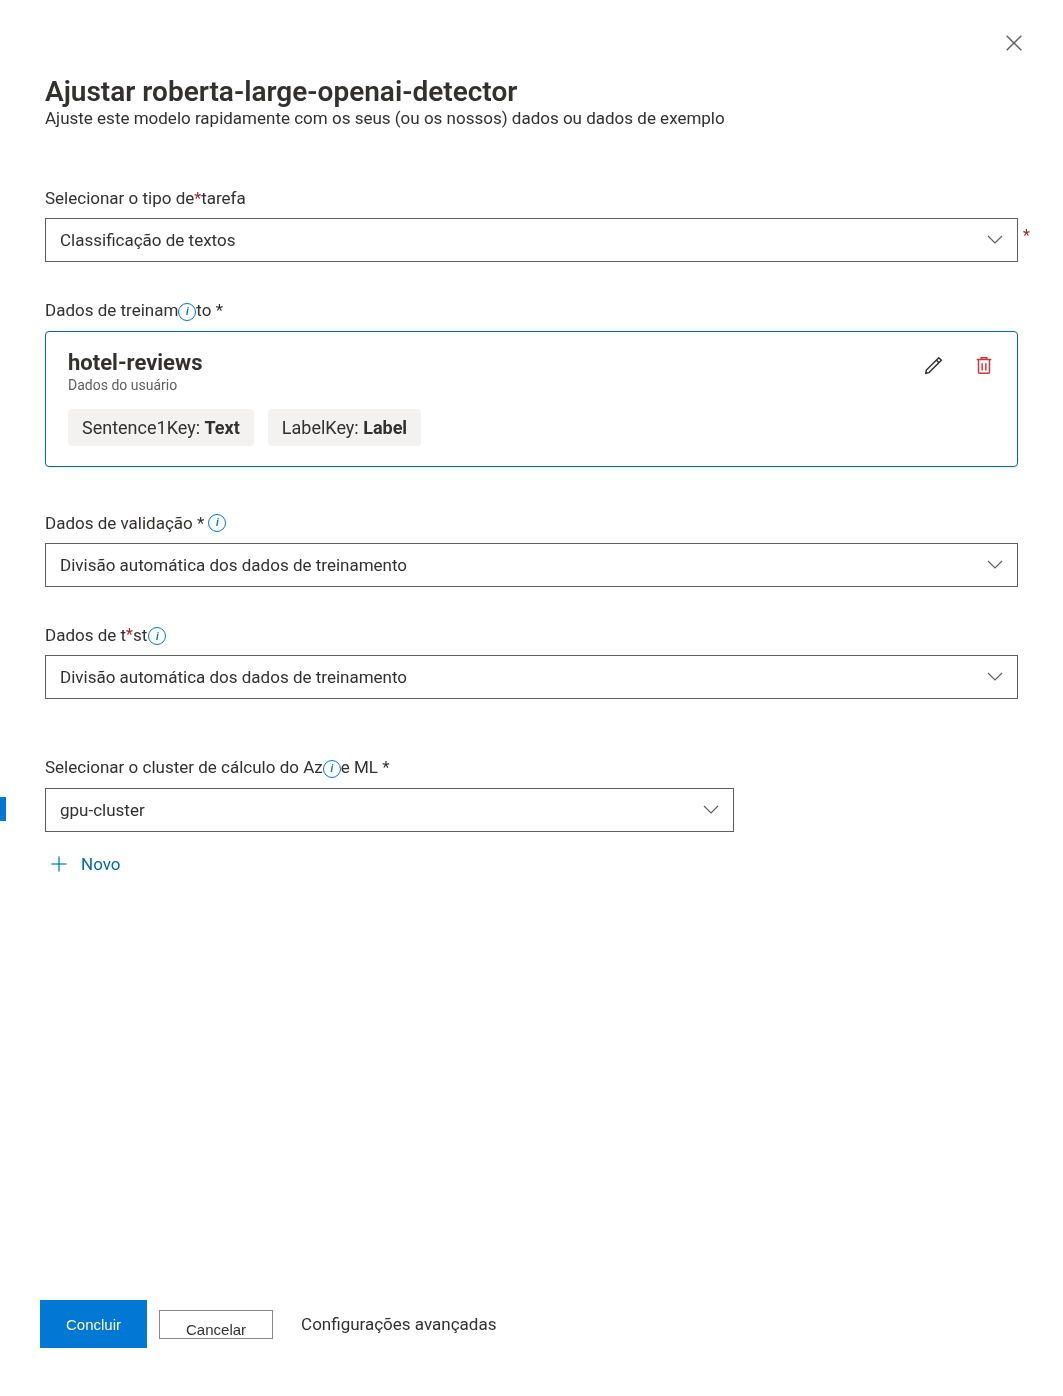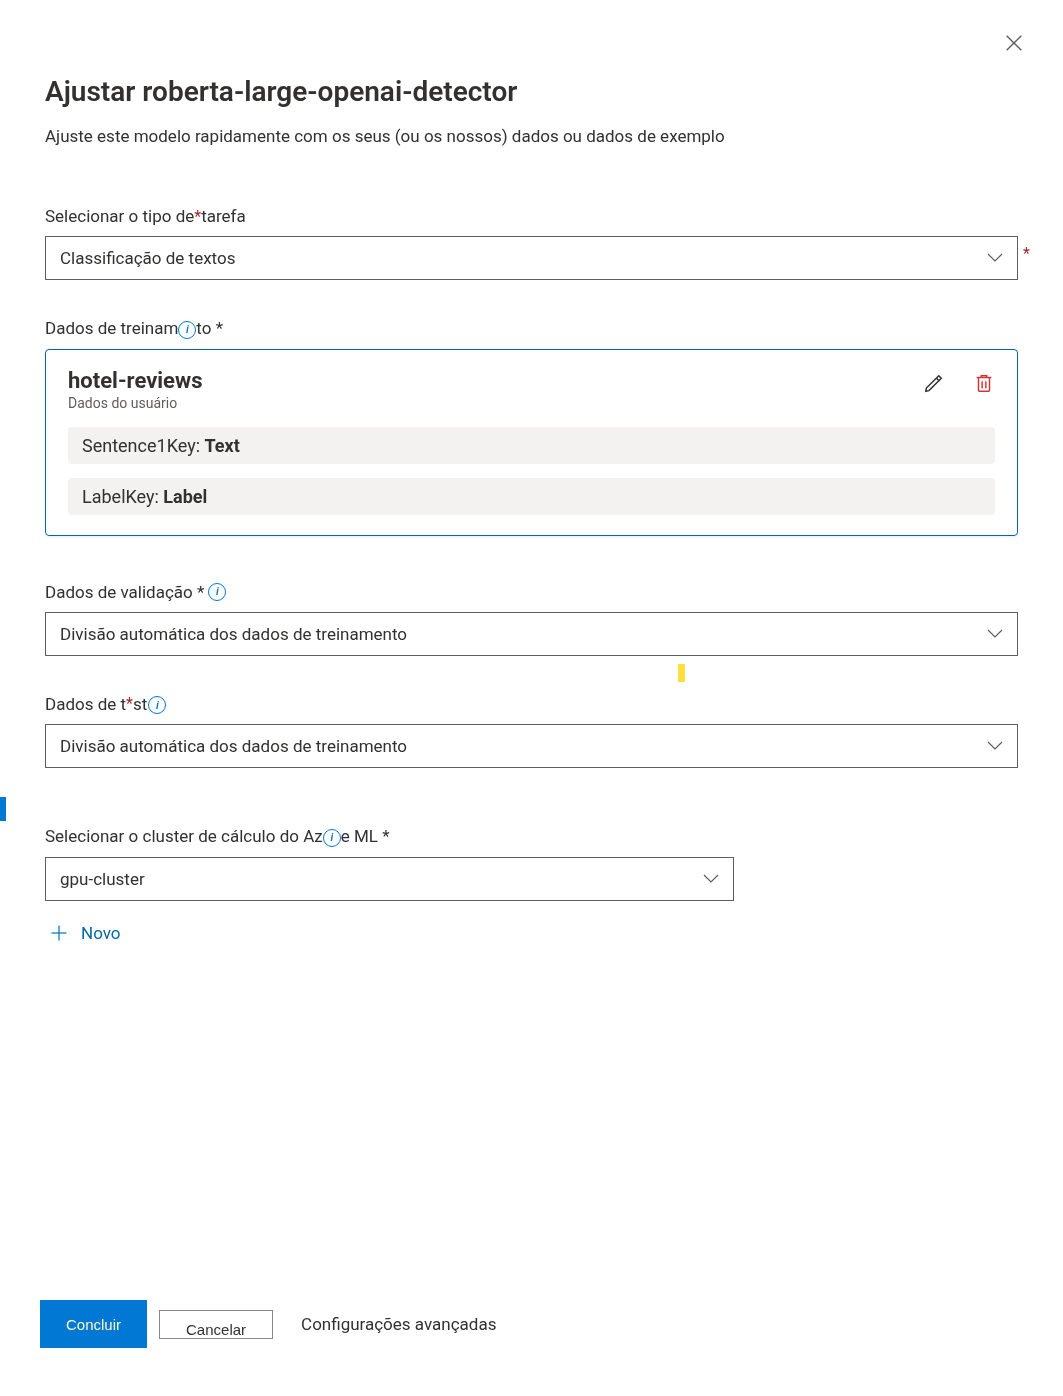--- a/index.html
+++ b/index.html
@@ -32,21 +32,21 @@
     }
     .close-btn svg {
       width: 100%;
       height: 100%;
     }
     .title {
       font-size: 28px;
       font-weight: 600;
       color: #323130;
       margin-top: 45px;
-      margin-bottom: 18px;
+      margin-bottom: 0;
     }
     .subtitle {
       font-size: 17px;
       color: #323130;
       margin-bottom: 60px;
     }
     .field-label {
       font-size: 17px;
       color: #323130;
       margin-bottom: 10px;
@@ -134,21 +134,20 @@
       margin-bottom: 2px;
     }
     .data-card-sub {
       font-size: 14px;
       color: #605e5c;
       margin-bottom: 16px;
     }
     .chips {
       display: flex;
       gap: 14px;
-      flex-direction: column;
     }
     .chip {
       background: #f3f2f1;
       border-radius: 4px;
       padding: 8px 14px;
       font-size: 18px;
       color: #323130;
     }
     .chip .bold {
       font-weight: 700;

